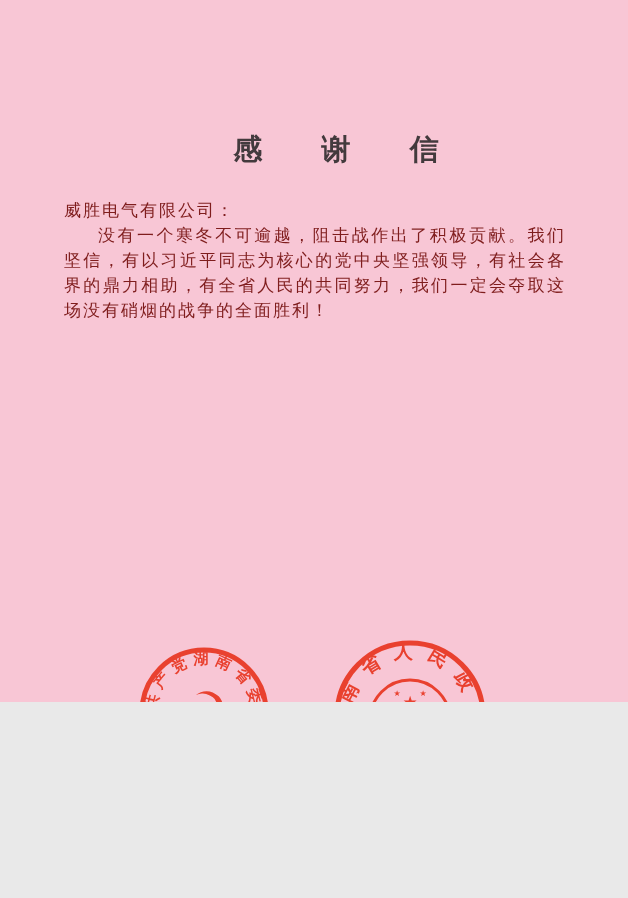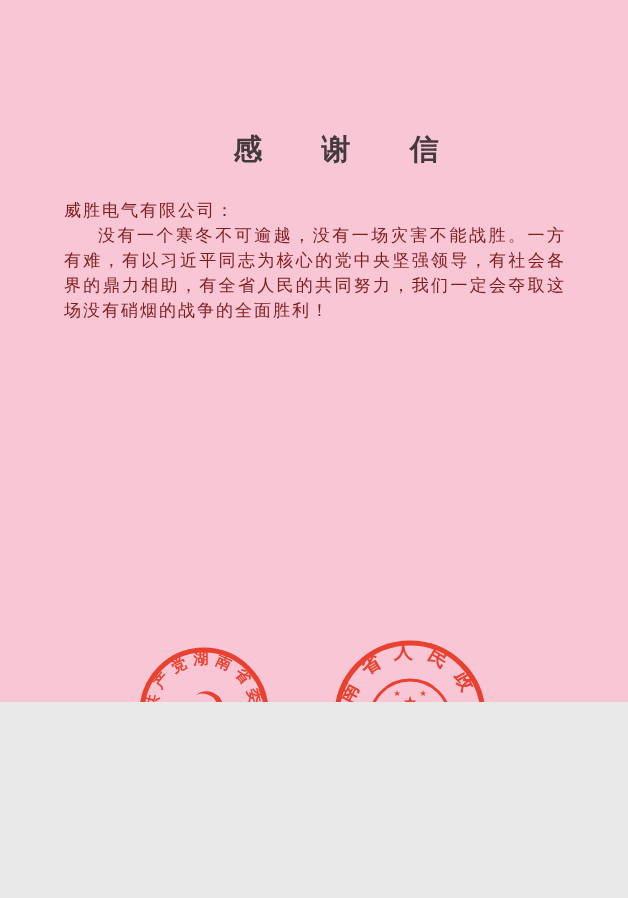--- a/index.html
+++ b/index.html
@@ -45,21 +45,21 @@
 </style>
 </head>
 <body>
 
 <div class="page">
 
   <div class="title">感 谢 信</div>
 
   <div class="letter-body">
     <p class="salutation">威胜电气有限公司：</p>
-    <p>没有一个寒冬不可逾越，没有一场灾害不能战胜。一方有难，有以习近平同志为核心的党中央坚强领导，有社会各界的鼎力相助，有全省人民的共同努力，我们一定会夺取这场没有硝烟的战争的全面胜利！</p>
+    <p>没有一个寒冬不可逾越，阻击战作出了积极贡献。我们坚信，有以习近平同志为核心的党中央坚强领导，有社会各界的鼎力相助，有全省人民的共同努力，我们一定会夺取这场没有硝烟的战争的全面胜利！</p>
   </div>
 
   <div class="sig sig-party">中共湖南省委</div>
   <div class="sig sig-gov">湖南省人民政府</div>
   <div class="sig sig-date">2020 年 2 月 15 日</div>
 
   <svg class="seal seal-left" width="140" height="140" viewBox="0 0 140 140">
     <circle cx="70" cy="70" r="62" fill="none" stroke="#ef4527" stroke-width="5"></circle>
     <path id="arcL" d="M 28.4 94 A 48 48 0 1 1 111.6 94" fill="none"></path>
     <text class="ring-text" font-size="15" letter-spacing="6">

